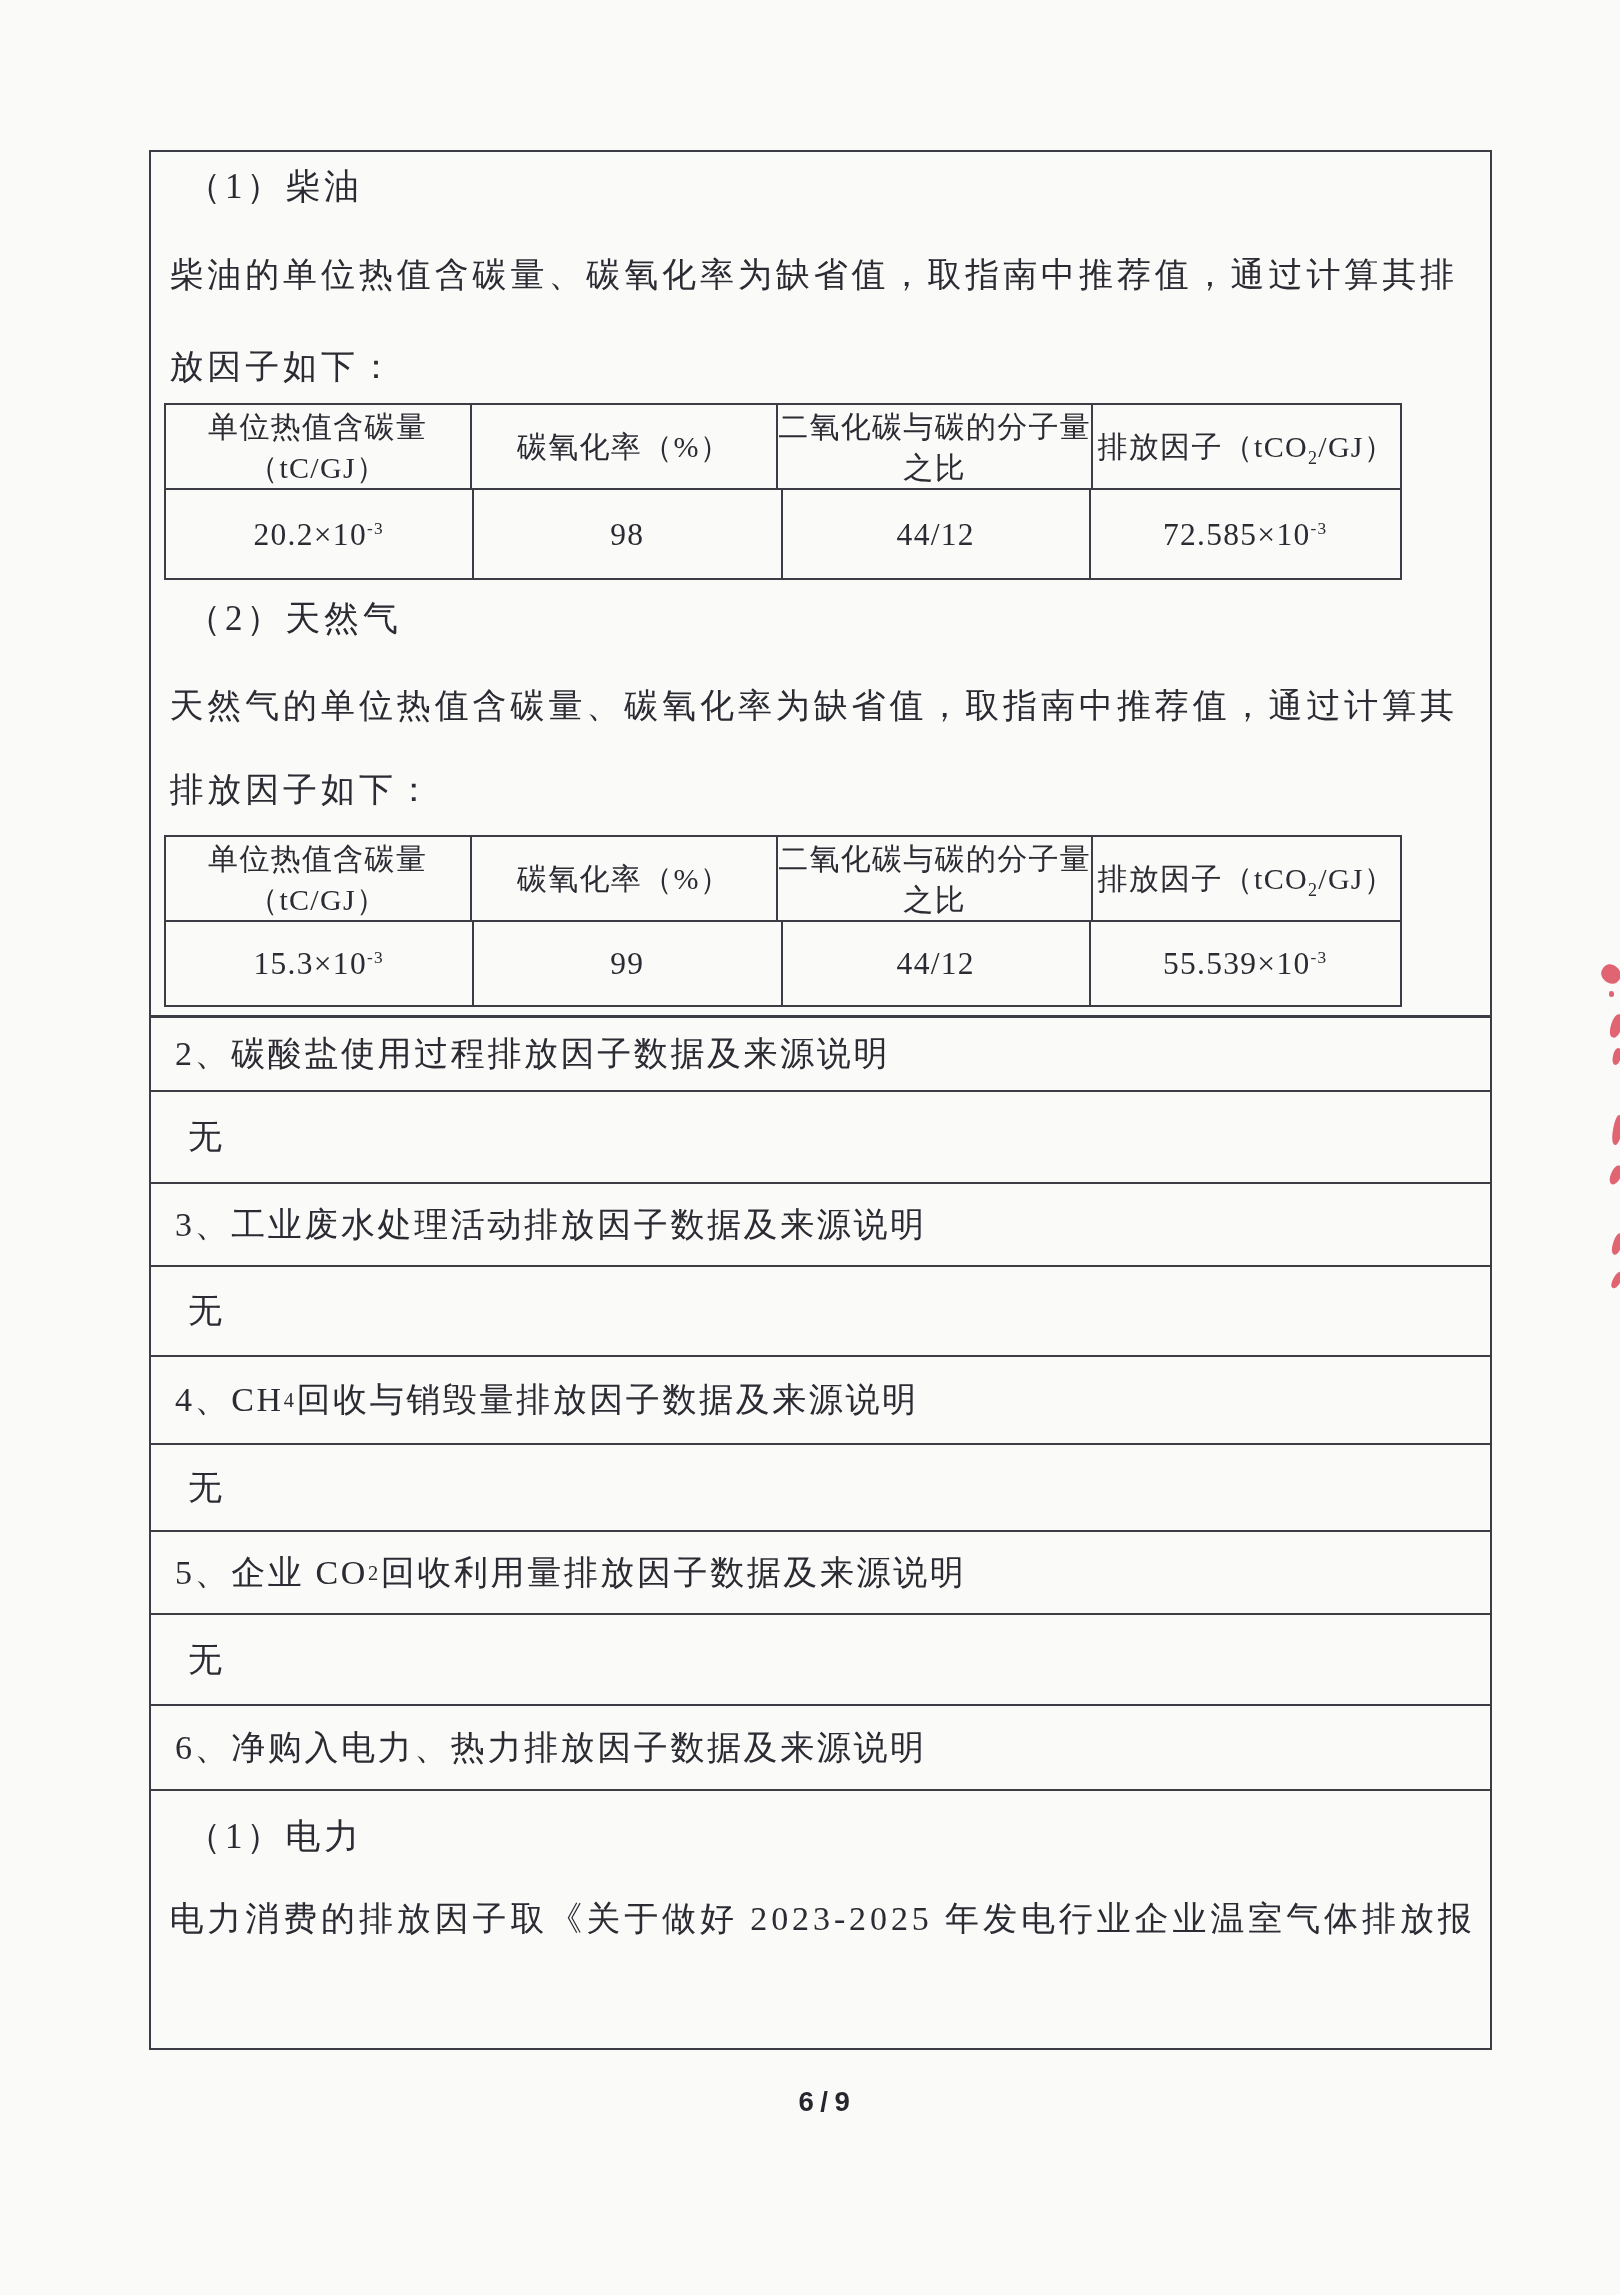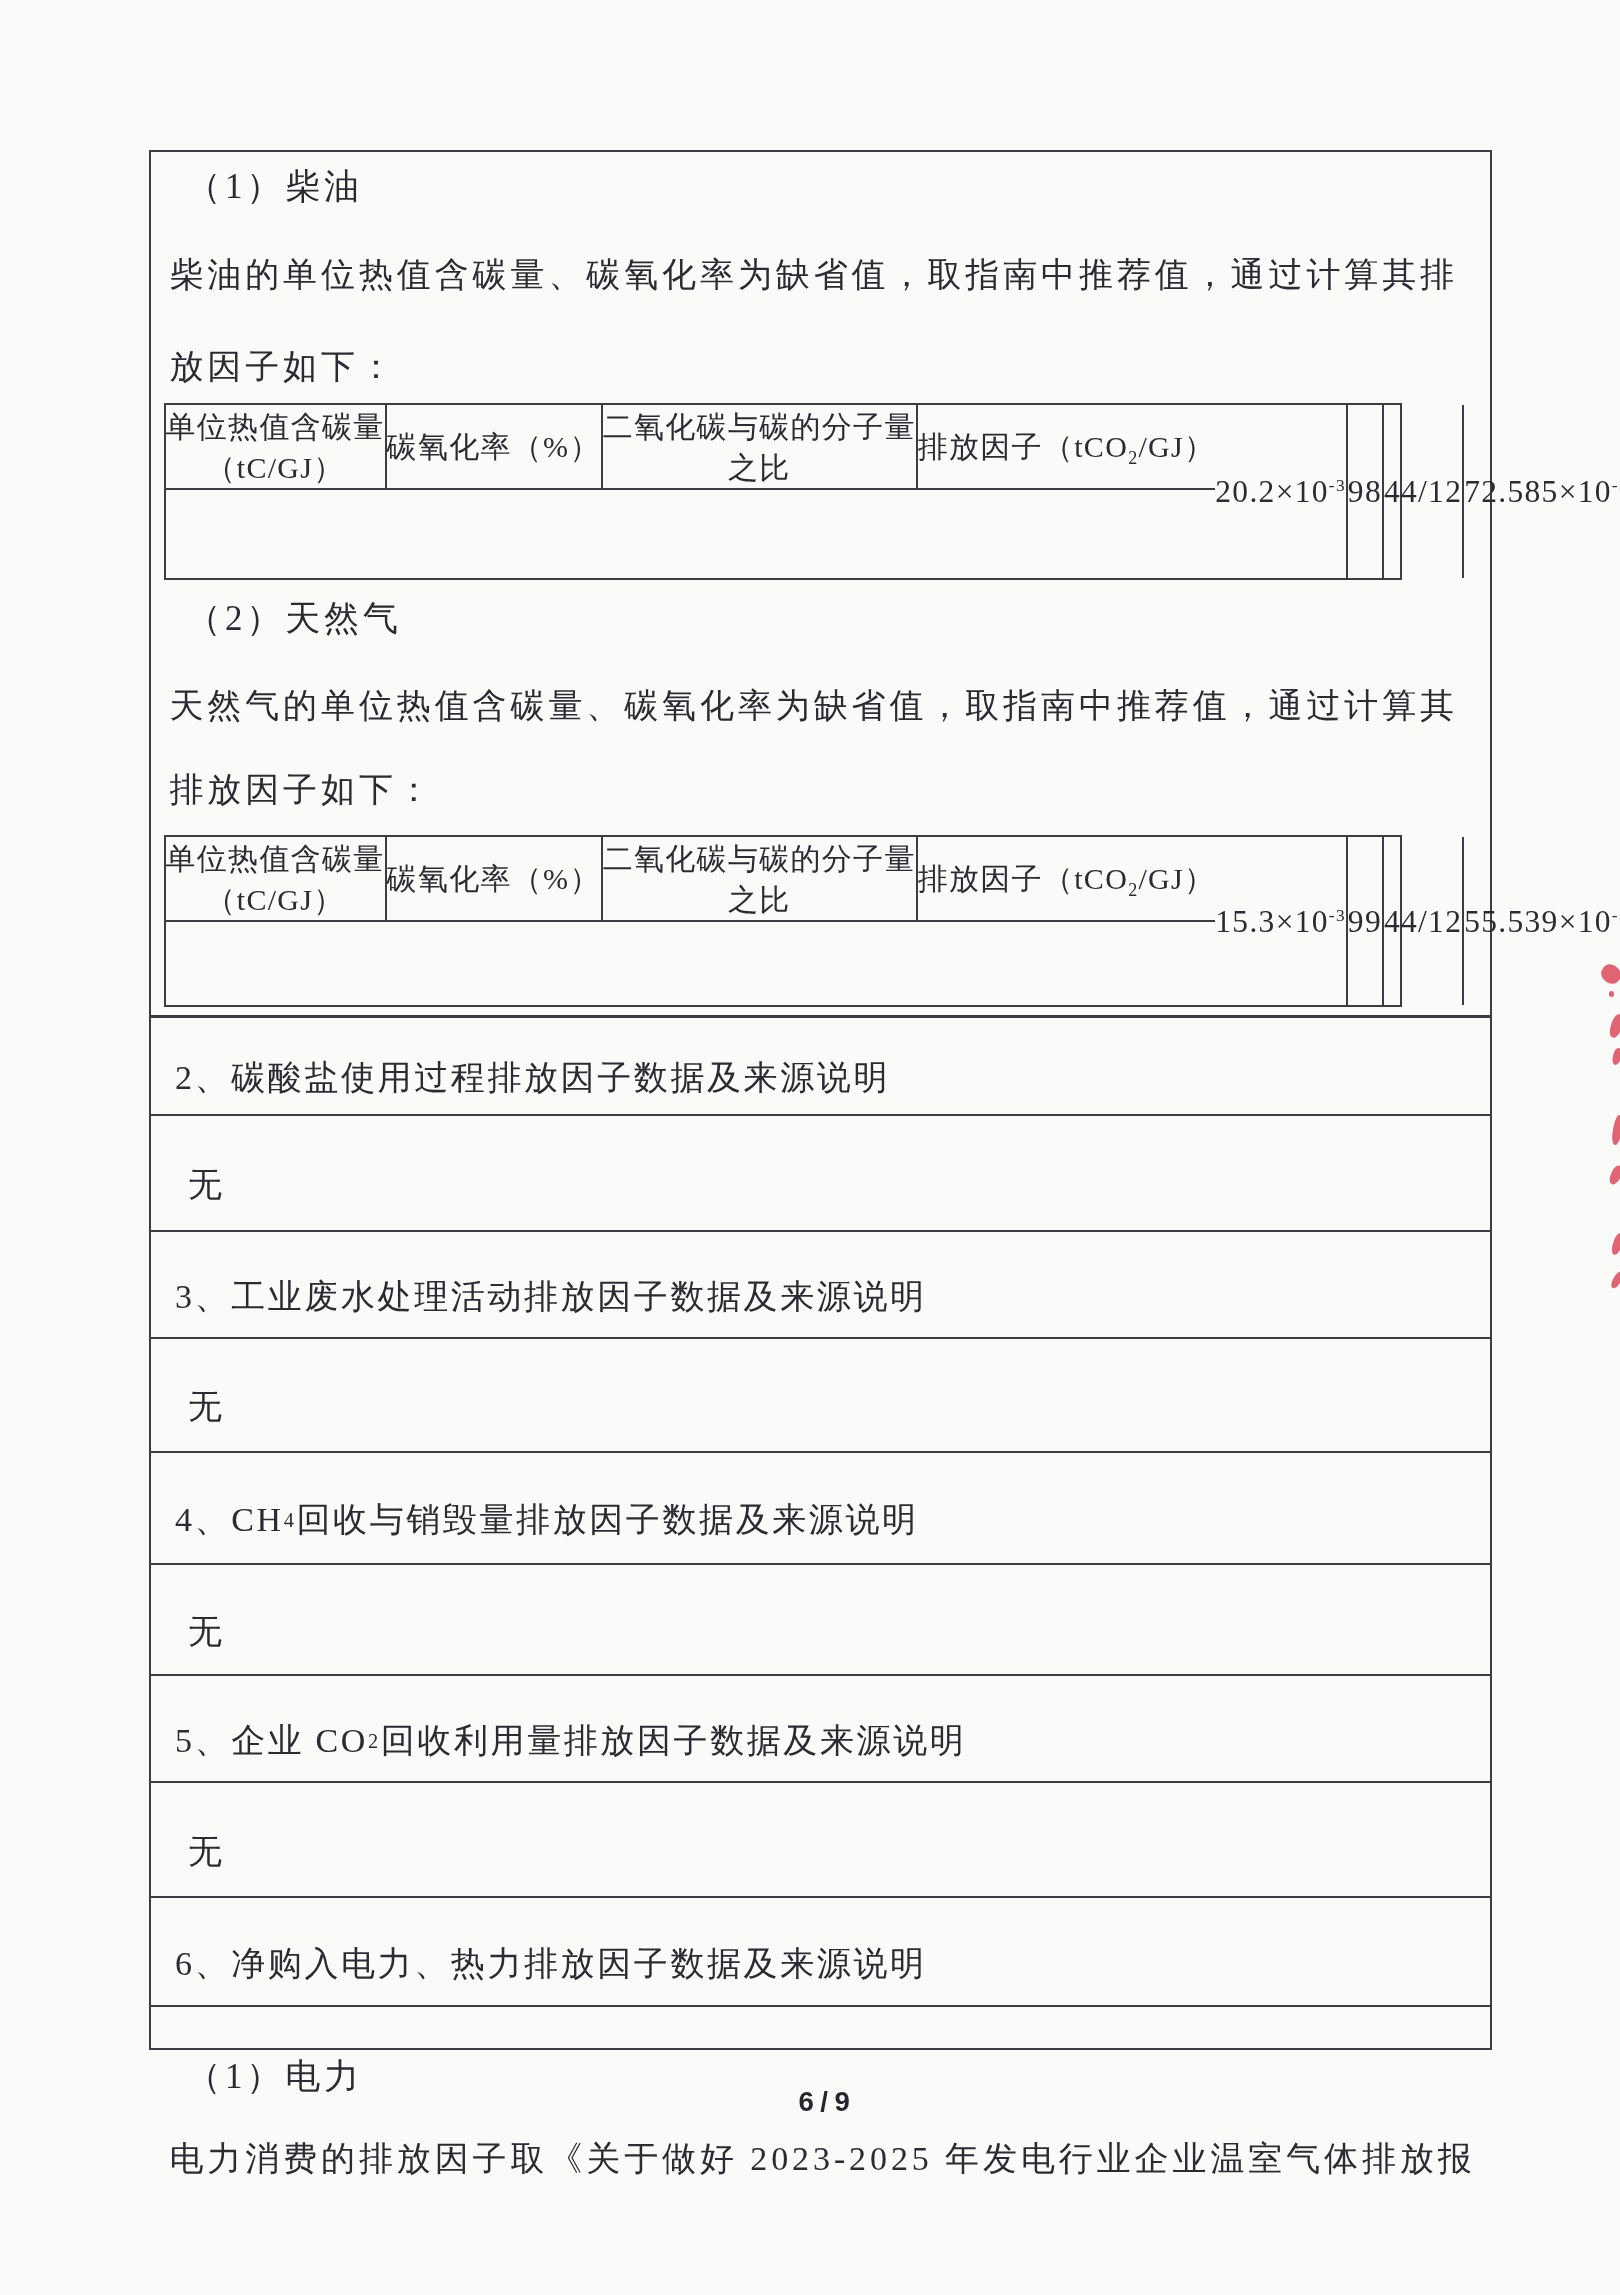--- a/index.html
+++ b/index.html
@@ -16,39 +16,39 @@
     background:var(--bg);
     overflow:hidden;
     font-family:"Liberation Serif","DejaVu Serif",serif;
     color:var(--text);
   }
   .content-box{
     position:absolute;
     left:149px;top:150px;
     width:1343px;height:1900px;
     border:2.6px solid var(--line);
-    display:flex;flex-direction:column;gap:24px;
+    display:flex;flex-direction:column;
   }
   .row{position:relative;width:100%;border-bottom:2px solid var(--line);}
   .row.last{border-bottom:none;}
   .row.main{border-bottom:3.3px solid var(--line);}
   
   .subhead{
     position:absolute;left:35px;
     font-size:35px;line-height:35px;letter-spacing:3.9px;white-space:nowrap;
   }
   .pline{
     position:absolute;left:18.4px;right:18.4px;
     font-size:34px;line-height:34px;letter-spacing:3.9px;white-space:nowrap;
   }
   
   .ftable{
     position:absolute;left:12.5px;width:1238px;
     border:2px solid var(--line);
-    display:flex;flex-direction:row;
+    display:flex;flex-direction:column;
   }
   .frow{display:grid;grid-template-columns:1fr 1fr 1fr 1fr;}
   .frow.head{border-bottom:2px solid var(--line);}
   .fcell{
     display:flex;flex-direction:column;align-items:center;justify-content:center;
     border-right:2px solid var(--line);
     font-size:30px;line-height:41px;letter-spacing:1.3px;
     text-align:center;white-space:nowrap;
   }
   .fcell:last-child{border-right:none;justify-content:center;}

